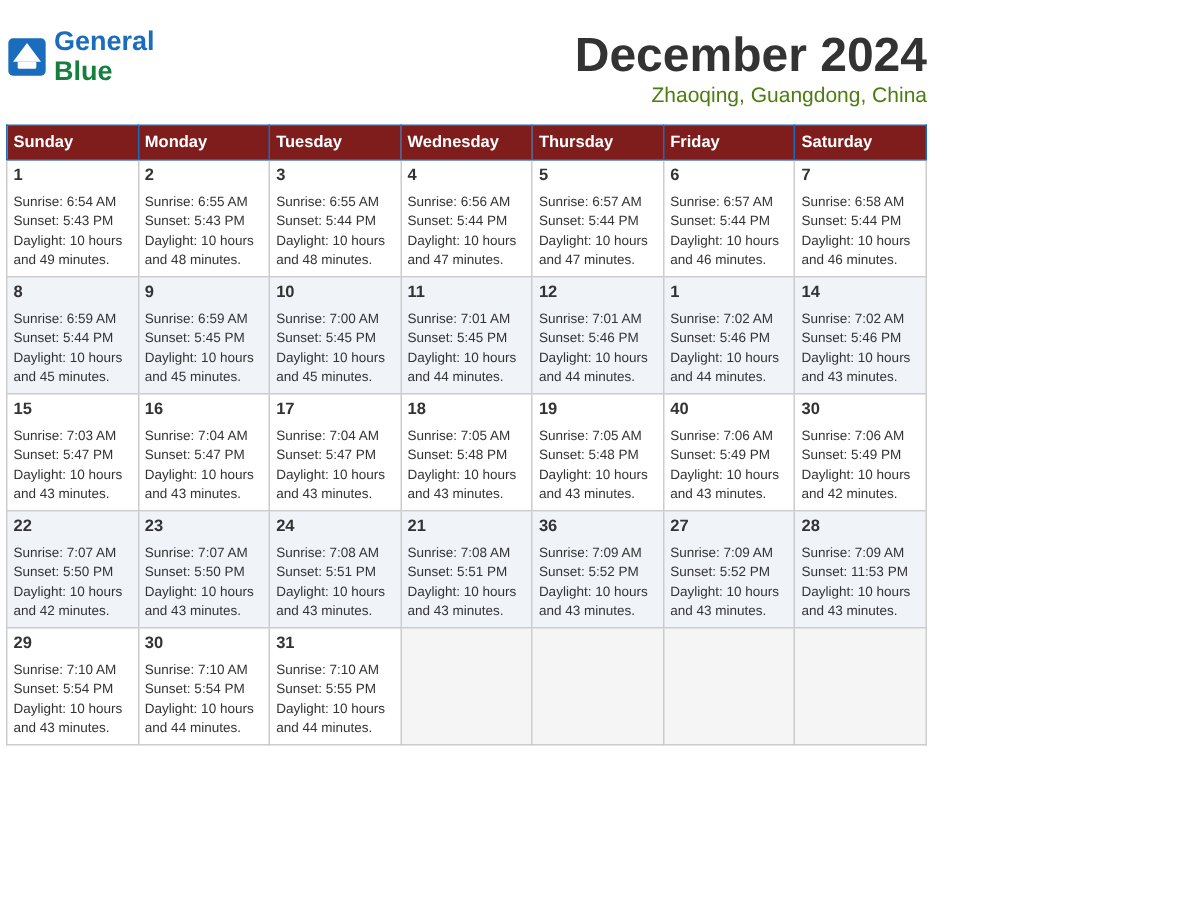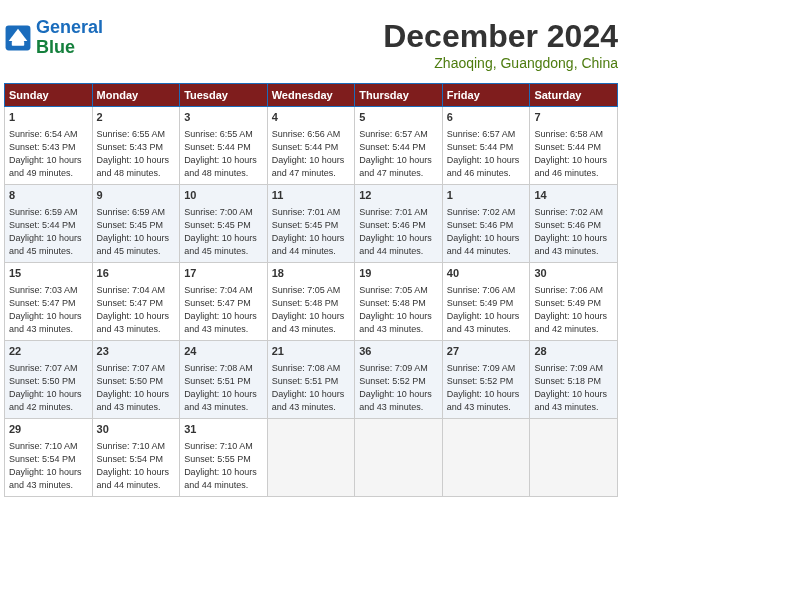--- a/index.html
+++ b/index.html
@@ -152,21 +152,21 @@
           <td><span class="day-num">40</span><span>Sunrise: 7:06 AM</span><br><span>Sunset: 5:49 PM</span><br><span>Daylight: 10 hours and 43 minutes.</span></td>
           <td><span class="day-num">30</span><span>Sunrise: 7:06 AM</span><br><span>Sunset: 5:49 PM</span><br><span>Daylight: 10 hours and 42 minutes.</span></td>
         </tr>
         <tr>
           <td><span class="day-num">22</span><span>Sunrise: 7:07 AM</span><br><span>Sunset: 5:50 PM</span><br><span>Daylight: 10 hours and 42 minutes.</span></td>
           <td><span class="day-num">23</span><span>Sunrise: 7:07 AM</span><br><span>Sunset: 5:50 PM</span><br><span>Daylight: 10 hours and 43 minutes.</span></td>
           <td><span class="day-num">24</span><span>Sunrise: 7:08 AM</span><br><span>Sunset: 5:51 PM</span><br><span>Daylight: 10 hours and 43 minutes.</span></td>
           <td><span class="day-num">21</span><span>Sunrise: 7:08 AM</span><br><span>Sunset: 5:51 PM</span><br><span>Daylight: 10 hours and 43 minutes.</span></td>
           <td><span class="day-num">36</span><span>Sunrise: 7:09 AM</span><br><span>Sunset: 5:52 PM</span><br><span>Daylight: 10 hours and 43 minutes.</span></td>
           <td><span class="day-num">27</span><span>Sunrise: 7:09 AM</span><br><span>Sunset: 5:52 PM</span><br><span>Daylight: 10 hours and 43 minutes.</span></td>
-          <td><span class="day-num">28</span><span>Sunrise: 7:09 AM</span><br><span>Sunset: 5:18 PM</span><br><span>Daylight: 10 hours and 43 minutes.</span></td>
+          <td><span class="day-num">28</span><span>Sunrise: 7:09 AM</span><br><span>Sunset: 11:53 PM</span><br><span>Daylight: 10 hours and 43 minutes.</span></td>
         </tr>
         <tr>
           <td><span class="day-num">29</span><span>Sunrise: 7:10 AM</span><br><span>Sunset: 5:54 PM</span><br><span>Daylight: 10 hours and 43 minutes.</span></td>
           <td><span class="day-num">30</span><span>Sunrise: 7:10 AM</span><br><span>Sunset: 5:54 PM</span><br><span>Daylight: 10 hours and 44 minutes.</span></td>
           <td><span class="day-num">31</span><span>Sunrise: 7:10 AM</span><br><span>Sunset: 5:55 PM</span><br><span>Daylight: 10 hours and 44 minutes.</span></td>
           <td class="empty"></td>
           <td class="empty"></td>
           <td class="empty"></td>
           <td class="empty"></td>
         </tr>

